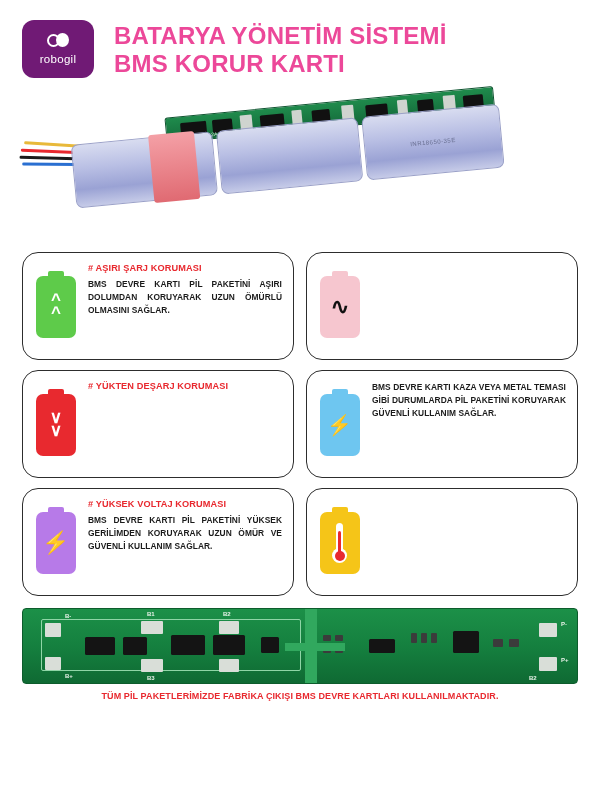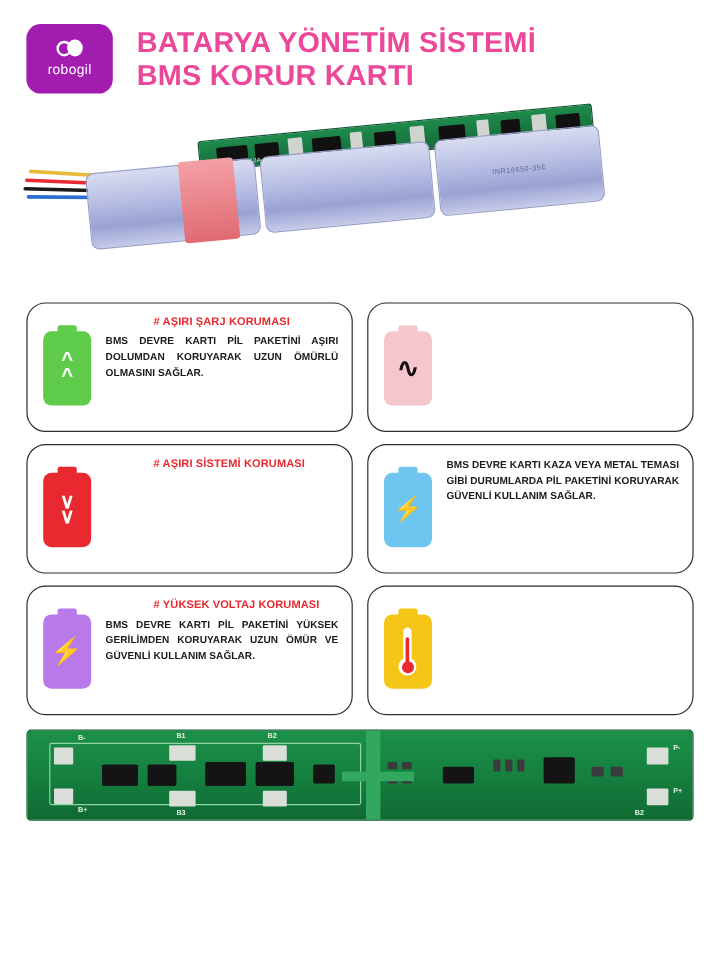--- a/index.html
+++ b/index.html
@@ -8,21 +8,21 @@
     background: #ffffff;
     font-family: "Liberation Sans", sans-serif;
     overflow: hidden;
   }
   .page { position: relative; width: 600px; height: 800px; padding: 0; }
 
   
   .header { display: flex; align-items: flex-start; padding: 20px 22px 6px 22px; }
   .logo-box {
     width: 72px; height: 58px; border-radius: 12px;
-    background: #a21caf;
+    background: #701a75;
     display: flex; flex-direction: column; align-items: center; justify-content: center;
     flex: 0 0 auto;
   }
   .logo-mark {
     width: 22px; height: 17px; position: relative; margin-bottom: 3px;
   }
   .logo-mark .c1 {
     position: absolute; left: 0; top: 1px;
     width: 13px; height: 13px; border: 2.5px solid #fff; border-radius: 50%;
     background: transparent;
@@ -89,21 +89,21 @@
     margin: 8px 22px 0 22px;
     display: grid; grid-template-columns: 1fr 1fr; gap: 10px 12px;
   }
   .card {
     border: 1.6px solid #2d2d2d; border-radius: 16px; background: #fff;
     padding: 10px 11px 10px 10px; display: flex; gap: 9px; min-height: 108px;
   }
   .icon-box { flex: 0 0 46px; display: flex; align-items: center; justify-content: center; padding-top: 2px;}
   .card-body { flex: 1 1 auto; }
   .card-title {
-    font-size: 9.2px; font-weight: 700; color: #e8292f; margin-bottom: 5px; letter-spacing: .1px; margin-left: 40px;
+    font-size: 9.2px; font-weight: 700; color: #e8292f; margin-bottom: 5px; letter-spacing: .1px;
   }
   .card-text {
     font-size: 8.4px; line-height: 1.55; color: #1b1b1b; font-weight: 700;
     text-align: justify; text-align-last: left; letter-spacing: .05px;
   }
 
   
   .bat { width: 40px; height: 62px; border-radius: 7px; position: relative; }
   .bat:before {
     content:""; position:absolute; left: 50%; transform: translateX(-50%);
@@ -236,21 +236,21 @@
 
     <div class="card">
       <div class="icon-box">
         <div class="bat red">
             <div class="glyph">
               <span class="chev">∨<br>∨</span>
             </div>
           </div>
       </div>
       <div class="card-body">
-        <div class="card-title"># AŞIRI SİSTEMİ KORUMASI</div>
+        <div class="card-title"># YÜKTEN DEŞARJ KORUMASI</div>
       </div>
     </div>
 
     <div class="card">
       <div class="icon-box">
         <div class="bat blue">
             <div class="glyph" style="font-size:20px;">⚡</div>
           </div>
       </div>
       <div class="card-body">
@@ -322,13 +322,14 @@
     <div class="bp-label" style="left:42px; top:4px;">B-</div>
     <div class="bp-label" style="left:42px; top:64px;">B+</div>
     <div class="bp-label" style="left:124px; top:2px;">B1</div>
     <div class="bp-label" style="left:200px; top:2px;">B2</div>
     <div class="bp-label" style="left:124px; top:66px;">B3</div>
     <div class="bp-label" style="left:506px; top:66px;">B2</div>
     <div class="bp-label" style="left:538px; top:12px;">P-</div>
     <div class="bp-label" style="left:538px; top:48px;">P+</div>
   </div>
 
+  <div class="footnote">TÜM PİL PAKETLERİMİZDE FABRİKA ÇIKIŞI BMS DEVRE KARTLARI KULLANILMAKTADIR.</div>
 </div>
 
 </body></html>

